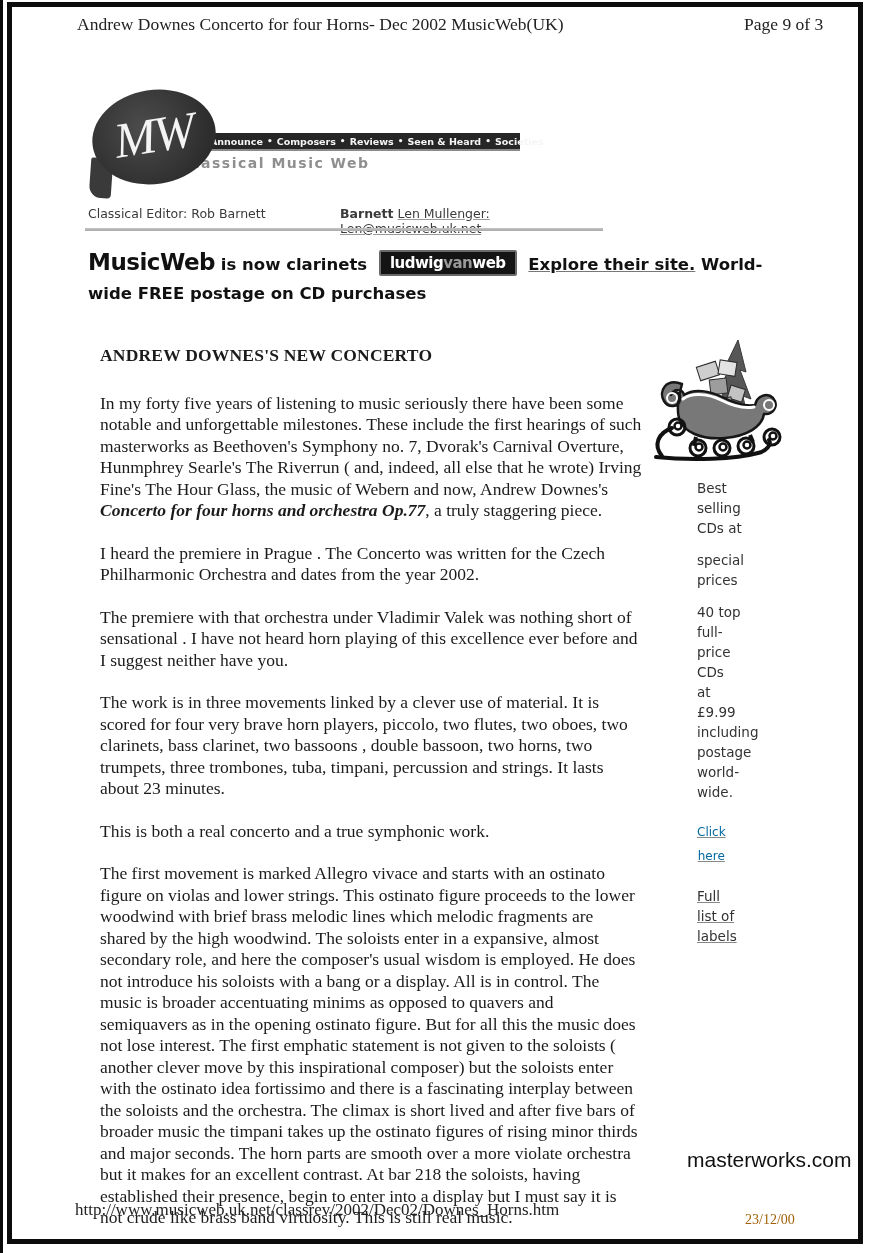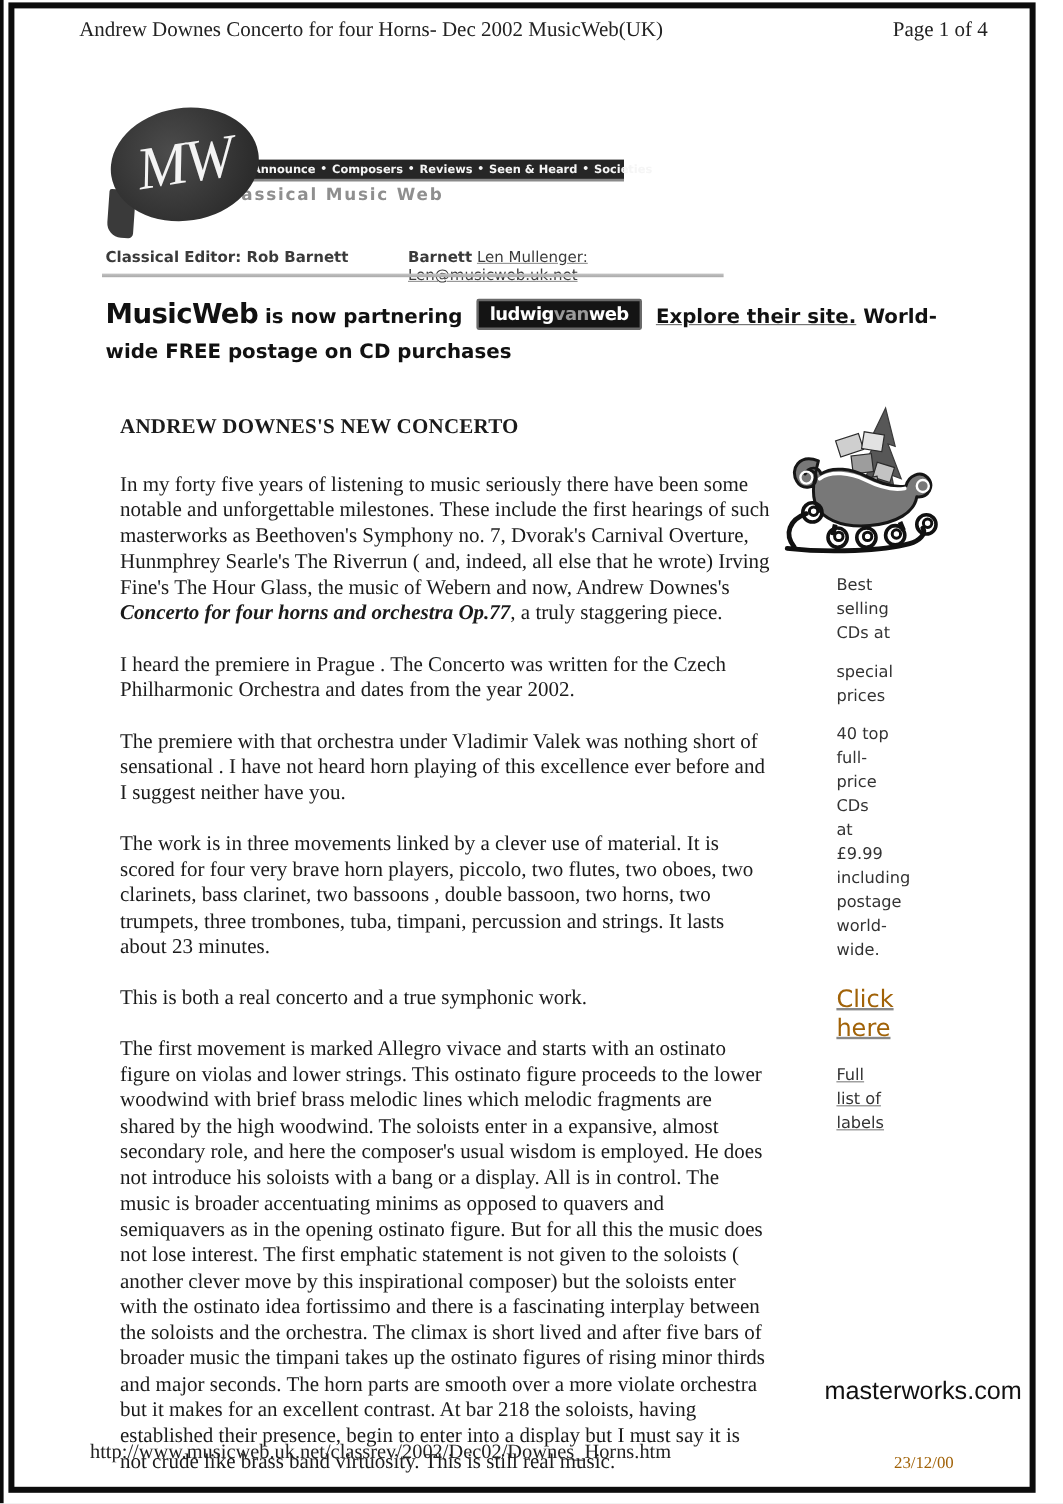--- a/index.html
+++ b/index.html
@@ -6,21 +6,21 @@
   .scan{
     position:relative;width:886px;height:1253px;background:#ffffff;
     overflow:hidden;font-family:"Liberation Serif",serif;color:#1c1c1c;
   }
   .edge-strip{position:absolute;left:0;top:0;width:3px;height:1253px;background:#0a0a0a;}
   .page-frame{
     position:absolute;left:7px;top:2px;width:856px;height:1242px;
     border:5px solid #0c0c0c;box-sizing:border-box;pointer-events:none;
   }
   
-  .print-header-title{position:absolute;left:66px;top:14px;font-size:17.5px;color:#222;}
+  .print-header-title{position:absolute;left:77px;top:14px;font-size:17.5px;color:#222;}
   .print-page-number{position:absolute;left:744px;top:14px;font-size:17.5px;color:#222;}
   .print-footer-url{position:absolute;left:75px;top:1200px;font-size:17px;color:#222;}
   .print-footer-date{position:absolute;left:745px;top:1212px;font-size:14px;color:#a16207;}
   
   .logo{position:absolute;left:86px;top:88px;width:140px;height:110px;}
   .logo-tail{position:absolute;left:4px;top:70px;width:22px;height:40px;background:#3a3a3a;
     border-radius:2px 0 4px 12px;transform:rotate(4deg);}
   .logo-ellipse{position:absolute;left:6px;top:2px;width:124px;height:94px;border-radius:50%;
     background:radial-gradient(circle at 42% 38%, #4c4c4c, #2c2c2c 75%);
     transform:rotate(-9deg);display:flex;align-items:center;justify-content:center;}
@@ -31,21 +31,21 @@
     font-family:"DejaVu Sans",sans-serif;font-weight:bold;font-size:9.5px;color:#f5f5f5;
     white-space:nowrap;z-index:0;}
   .logo{z-index:1;}
   .nav-sep{margin:0 4px;font-size:9px;}
   .nav-item{cursor:pointer;}
   .logo-tagline{position:absolute;left:183px;top:155px;font-family:"DejaVu Sans",sans-serif;
     font-weight:bold;font-size:14px;color:#8f8f8f;letter-spacing:1.5px;}
   
   .masthead{position:absolute;left:88px;top:206px;width:520px;height:22px;
     font-family:"DejaVu Sans",sans-serif;font-size:12.5px;color:#3a3a3a;}
-  .editor-label{font-weight:bold;margin-top:44px;}
+  .editor-label{font-weight:normal;margin-top:44px;}
   .founder-wrap{position:absolute;left:252px;top:0;}
   .founder-label{font-weight:bold;}
   .founder-link{text-decoration:underline;color:#3a3a3a;text-decoration-color:#999;cursor:pointer;}
   .masthead-rule{position:absolute;left:85px;top:228px;width:518px;height:3px;
     background:linear-gradient(#c4c4c4,#a9a9a9);}
   
   .partner-banner{position:absolute;left:88px;top:248px;width:694px;
     font-family:"DejaVu Sans",sans-serif;font-weight:bold;font-size:16.5px;color:#111;
     line-height:29px;}
   .brand{font-size:23px;letter-spacing:-0.5px;}
@@ -61,36 +61,36 @@
   .article p{margin:0 0 21px 0;}
   .bold-italic{font-weight:bold;font-style:italic;}
   
   .sleigh{position:absolute;left:652px;top:338px;}
   .sidebar-text{position:absolute;left:697px;top:478px;width:165px;
     font-family:"DejaVu Sans",sans-serif;font-size:13.5px;line-height:20px;color:#333;}
   .pre{white-space:pre-line;}
   .offer-heading{font-weight:bold;color:#1a1a1a;margin:0 0 12px 0;}
   .offer-block{margin:0 0 12px 0;}
   .offer-block-last{margin:0 0 18px 0;}
-  .click-here{font-size:20px;line-height:24px;color:#a16207;text-decoration:underline;
-    text-decoration-color:#888;cursor:pointer;display:inline-block;margin:0 0 18px 0;}
+  .click-here{font-size:12px;line-height:24px;color:#0369a1;text-decoration:underline;
+    text-decoration-color:#888;cursor:pointer;display:inline-block;margin:0 0 18px 0;text-align:center;}
   .full-list{font-size:13.5px;color:#333;text-decoration:underline;text-decoration-color:#888;
     cursor:pointer;display:inline-block;}
   .site-link{position:absolute;left:687px;top:1148px;font-family:"Liberation Sans",sans-serif;
     font-size:21px;color:#111;cursor:pointer;}
 </style>
 </head>
 <body>
 
 <div class="scan">
   <div class="edge-strip"></div>
   <div class="page-frame"></div>
 
   <div class="print-header-title">Andrew Downes Concerto for four Horns- Dec 2002 MusicWeb(UK)</div>
-  <div class="print-page-number">Page 1 of 4</div>
+  <div class="print-page-number">Page 9 of 3</div>
 
   <div class="nav-strip">
     <span class="nav-item">Index</span>
     <span class="nav-sep">•</span>
     <span class="nav-item">Announce</span>
     <span class="nav-sep">•</span>
     <span class="nav-item">Composers</span>
     <span class="nav-sep">•</span>
     <span class="nav-item">Reviews</span>
     <span class="nav-sep">•</span>
@@ -111,21 +111,21 @@
     <span class="editor-label">Classical Editor: Rob Barnett</span>
     <span class="founder-wrap">
       <span class="founder-label">Barnett</span>
       <span class="founder-link">Len Mullenger: Len@musicweb.uk.net</span>
     </span>
   </div>
   <div class="masthead-rule"></div>
 
   <div class="partner-banner">
     <span class="brand">MusicWeb</span>
-    <span>is now partnering</span>
+    <span>is now clarinets</span>
     <span class="lv-badge"><span>ludwig</span><span class="lv-mid">van</span><span>web</span></span>
     <span class="explore-link">Explore their site.</span>
     <span>World-wide FREE postage on CD purchases</span>
   </div>
 
   <div class="article">
     <h1>ANDREW DOWNES'S NEW CONCERTO</h1>
     <p><span>In my forty five years of listening to music seriously there have been some notable and unforgettable milestones. These include the first hearings of such masterworks as Beethoven's Symphony no. 7, Dvorak's Carnival Overture, Hunmphrey Searle's The Riverrun ( and, indeed, all else that he wrote) Irving Fine's The Hour Glass, the music of Webern and now, Andrew Downes's </span><span class="bold-italic">Concerto for four horns and orchestra Op.77</span><span>, a truly staggering piece.</span></p>
     <p>I heard the premiere in Prague . The Concerto was written for the Czech Philharmonic Orchestra and dates from the year 2002.</p>
     <p>The premiere with that orchestra under Vladimir Valek was nothing short of sensational . I have not heard horn playing of this excellence ever before and I suggest neither have you.</p>

